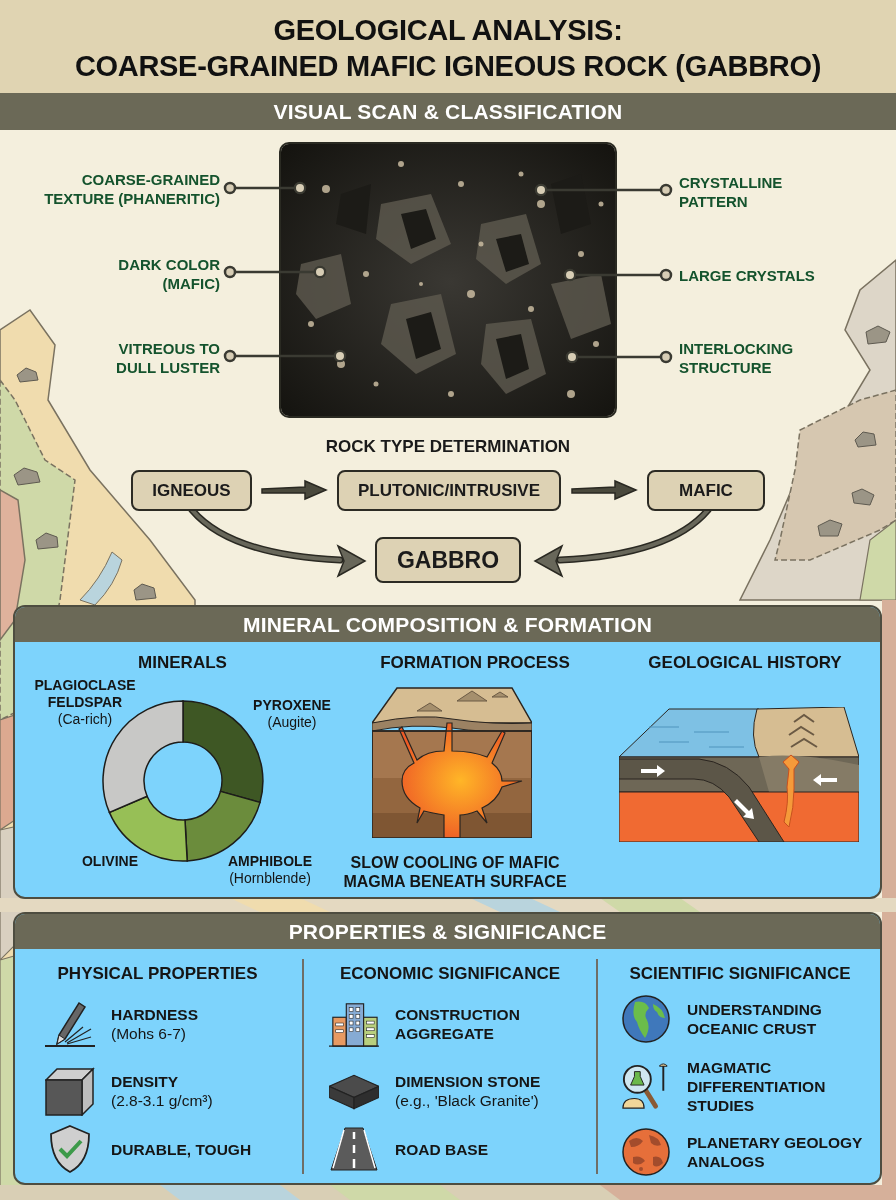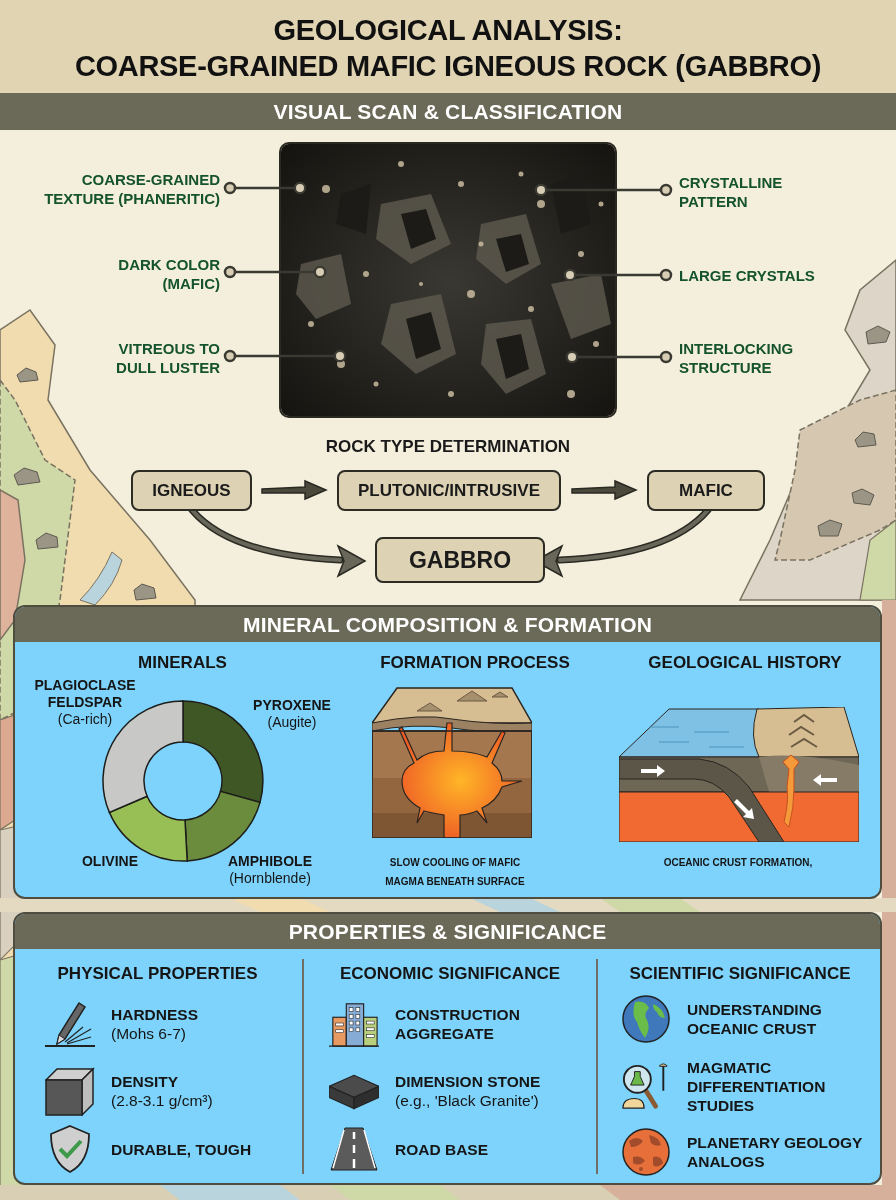--- a/index.html
+++ b/index.html
@@ -28,21 +28,21 @@
   .flow-box.small { height: 41px; line-height: 37px; font-size: 17px; }
   .flow-box.big { height: 46px; line-height: 42px; font-size: 23px; }
 
   .panel { left: 13px; width: 869px; background: #7dd3fc; border: 2px solid #4e4d40; border-radius: 12px; overflow: hidden; }
   .panel .bar { position: absolute; left: 0; top: 0; width: 100%; height: 35px; line-height: 35px; font-size: 21px; }
   .col-title { position: absolute; font-weight: bold; font-size: 17px; text-align: center; color: #151515; }
 
   .mineral-label { position: absolute; font-weight: bold; font-size: 14px; line-height: 17px; text-align: center; color: #151515; }
   .mineral-sub { font-weight: normal; }
 
-  .caption { position: absolute; font-weight: bold; font-size: 10px; line-height: 19px; text-align: center; color: #151515; }
+  .caption { position: absolute; font-weight: bold; font-size: 16px; line-height: 19px; text-align: center; color: #151515; }
 
   .divider { position: absolute; width: 2px; background: #6f6e66; }
 
   .prop-item { position: absolute; display: flex; align-items: center; }
   .prop-item .icon { width: 50px; height: 50px; flex: none; }
   .prop-item .txt { margin-left: 16px; font-size: 15.5px; line-height: 19px; color: #151515; }
   .prop-item .txt .main { font-weight: bold; display: block; }
   .prop-item .txt .sub { font-weight: normal; display: block; }
 </style>
 </head>
@@ -215,21 +215,21 @@
   </g>
   <g fill="#68675a" stroke="#2a2922" stroke-width="1.5">
     <path d="M338 86 L365 101 L338 116 L344 101 Z"></path>
     <path d="M562 86 L535 101 L562 116 L556 101 Z"></path>
   </g>
 </svg>
 
 <div class="abs flow-box small" style="left:131px;top:470px;width:121px;">IGNEOUS</div>
 <div class="abs flow-box small" style="left:337px;top:470px;width:224px;">PLUTONIC/INTRUSIVE</div>
 <div class="abs flow-box small" style="left:647px;top:470px;width:118px;">MAFIC</div>
-<div class="abs flow-box big" style="left:375px;top:537px;width:170px;">GABBRO</div>
+<div class="abs flow-box big" style="left:375px;top:537px;width:146px;">GABBRO</div>
 
 <div class="abs panel" style="top:605px;height:294px;">
   <div class="bar">MINERAL COMPOSITION &amp; FORMATION</div>
 
   <div class="col-title" style="left:0;top:46px;width:335px;">MINERALS</div>
   <div class="col-title" style="left:315px;top:46px;width:290px;">FORMATION PROCESS</div>
   <div class="col-title" style="left:585px;top:46px;width:290px;">GEOLOGICAL HISTORY</div>
 
   <svg style="position:absolute;left:86px;top:92px;" width="164" height="164" viewBox="-82 -82 164 164">
     <g stroke="#1d1d1a" stroke-width="1.5">
@@ -291,21 +291,20 @@
     <rect x="0" y="50" width="240" height="35" fill="#6e6756" stroke="#2a2520" stroke-width="1"></rect>
     <path d="M140 50 Q180 45 240 58 L240 85 L150 85 Z" fill="#857b66"></path>
     <rect x="0" y="85" width="240" height="50" fill="#f06a32" stroke="#2a2520" stroke-width="1"></rect>
     <path d="M0 52 L80 52 Q110 55 130 80 L165 135 L140 135 L110 90 Q95 72 75 72 L0 72 Z" fill="#5c5648" stroke="#2a2520" stroke-width="1"></path>
     <path d="M165 115 Q170 95 168 80 L170 62 L164 55 L172 48 L180 55 L175 62 L175 82 Q175 100 170 120 Z" fill="#f59a3a" stroke="#c8501e" stroke-width="1"></path>
     <path d="M22 62 L38 62 L38 58 L46 64 L38 70 L38 66 L22 66 Z" fill="#fff"></path>
     <path d="M218 71 L202 71 L202 67 L194 73 L202 79 L202 75 L218 75 Z" fill="#fff"></path>
     <path d="M118 92 L130 104 L133 101 L135 112 L124 110 L127 107 L115 95 Z" fill="#fff"></path>
   </svg>
   <div class="caption" style="left:588px;top:246px;width:270px;">
-    <div>OCEANIC CRUST FORMATION,</div>
   </div>
 </div>
 
 <div class="abs panel" style="top:912px;height:273px;">
   <div class="bar">PROPERTIES &amp; SIGNIFICANCE</div>
 
   <div class="divider" style="left:287px;top:45px;height:215px;"></div>
   <div class="divider" style="left:581px;top:45px;height:215px;"></div>
 
   <div class="col-title" style="left:10px;top:50px;width:265px;">PHYSICAL PROPERTIES</div>

